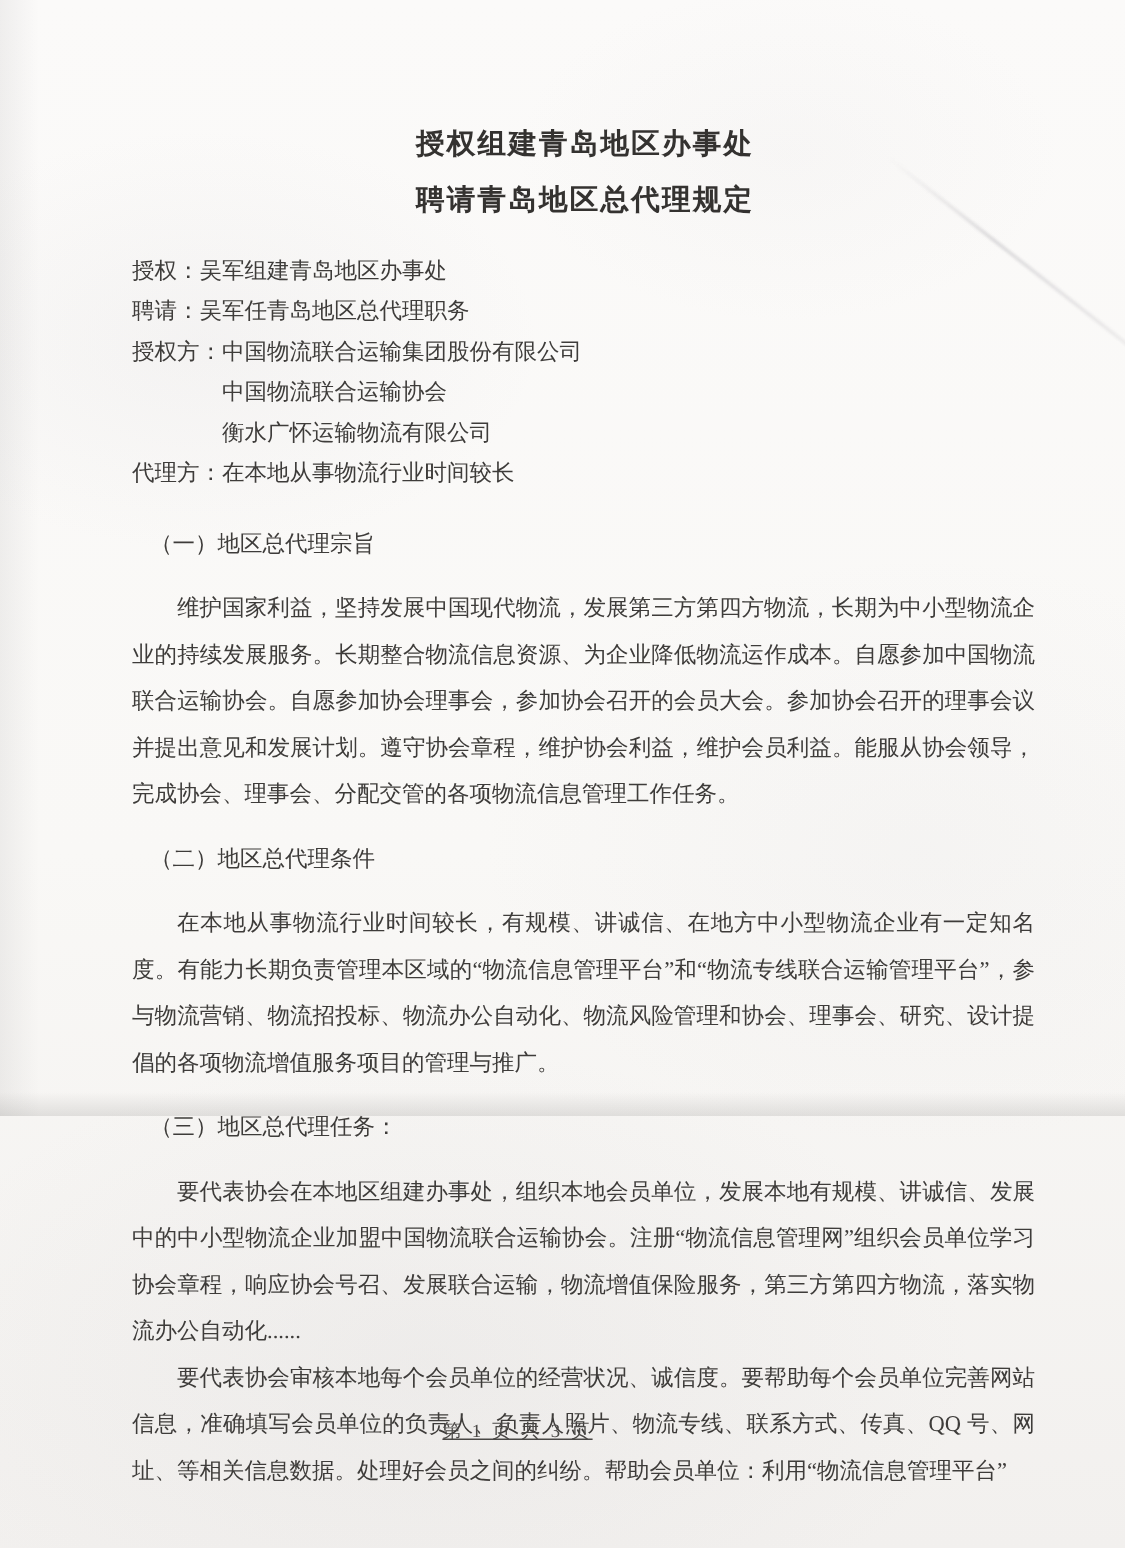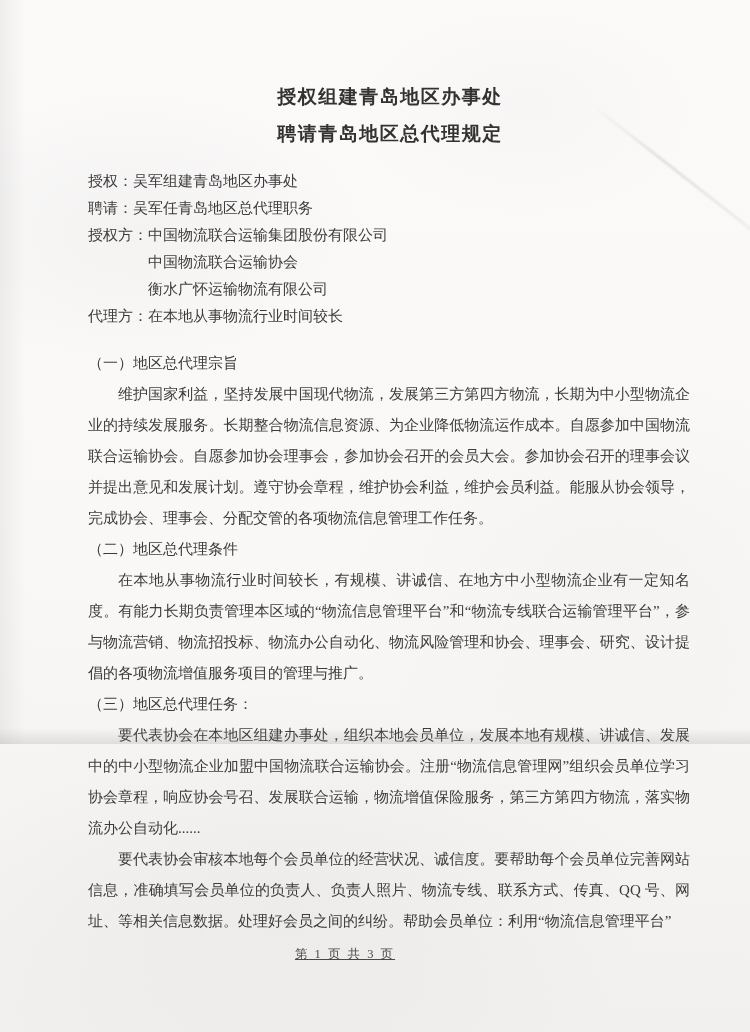--- a/index.html
+++ b/index.html
@@ -73,21 +73,21 @@
     line-height: 27px;
   }
   .meta-line.cont { padding-left: 4em; }
   .doc-body {
     margin-top: 18px;
     margin-left: 88px;
     width: 602px;
     font-size: 15px;
     line-height: 31px;
   }
-  .doc-heading { margin: 0; font-weight: 400; }
+  .doc-heading { margin: 12px; font-weight: 400; }
   .doc-paragraph {
     margin: 0;
     text-indent: 2em;
     text-align: justify;
   }
   .footer {
     position: absolute;
     top: 946px;
     left: 0;
     width: 690px;

